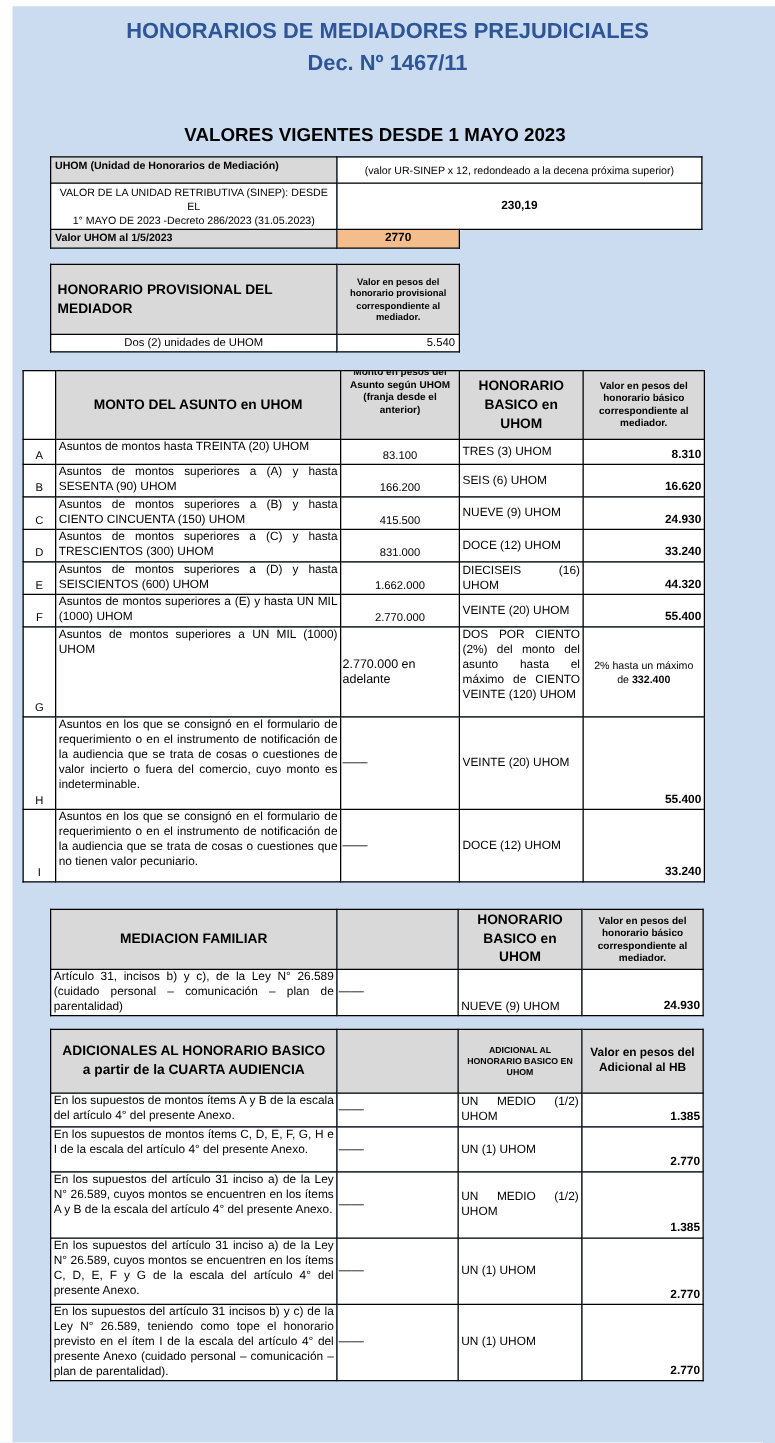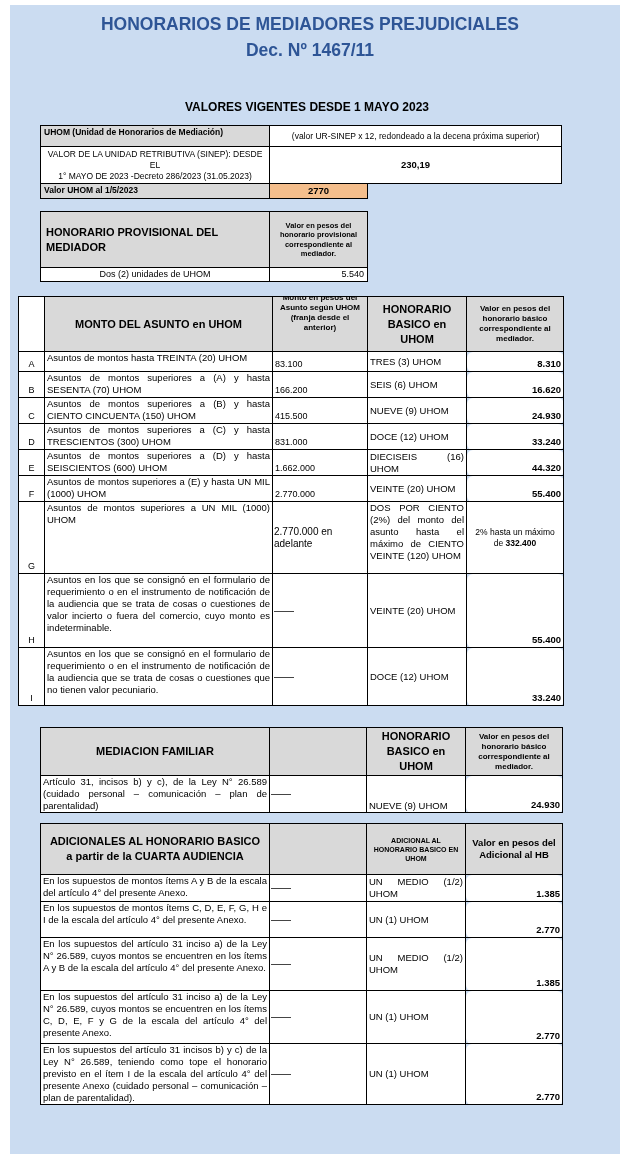--- a/index.html
+++ b/index.html
@@ -16,22 +16,22 @@
     position: absolute; left: 10px; top: 5px;
     width: 610px; height: 1149px;
     background: #CBDCF1;
   }
   .titleblock {
     position: absolute; left: 10px; top: 11px; width: 600px;
     text-align: center; color: #2E5596;
     font-weight: bold; font-size: 17.5px; line-height: 26px;
   }
   .subtitle {
-    position: absolute; left: 12px; top: 100px; width: 590px;
-    text-align: center; font-size: 12px; font-weight: bold; color:#000;
+    position: absolute; left: 5px; top: 100px; width: 590px;
+    text-align: center; font-size: 15px; font-weight: bold; color:#000;
   }
   table { border-collapse: collapse; table-layout: fixed; position: absolute; }
   td {
     border: 1px solid #000; background: #fff;
     padding: 1px 3px; vertical-align: top;
     font-size: 9.5px; line-height: 12px;
     overflow: hidden; word-wrap: break-word;
   }
   td.gray { background: #D9D9D9; }
   td.orange { background: #F4BE8C; }
@@ -42,26 +42,26 @@
   .rt  { text-align: right; }
   .pre { white-space: pre-line; }
   .f85 { font-size: 8.5px; line-height: 11px; }
   .f8  { font-size: 8px;   line-height: 10px; }
   .f75 { font-size: 7.5px; line-height: 9.5px; }
   .f7  { font-size: 7px;   line-height: 9px; }
   .f9  { font-size: 9px;   line-height: 11px; }
   .f11b{ font-size: 11px;  line-height: 15px; font-weight: bold; }
   td.letter { font-size: 9px; text-align: center; vertical-align: bottom; padding: 1px; }
   td.desc { text-align: justify; vertical-align: top; padding: 0 2px; font-size: 9.5px; line-height: 12px; }
-  td.amt { font-size: 9px; text-align: left; vertical-align: bottom; padding: 1px 2px; }
+  td.amt { font-size: 9px; text-align: center; vertical-align: bottom; padding: 1px 2px; }
   td.amtmid { font-size: 10px; vertical-align: middle; padding: 0 1px; }
   td.hon { vertical-align: middle; padding: 0 2px; text-align: justify; }
   td.hontop { vertical-align: top; }
   td.honbot { vertical-align: bottom; }
-  td.val { font-weight: bold; font-size: 9.5px; text-align: right; vertical-align: bottom; padding: 1px 2px; border-radius: 6px; }
+  td.val { font-weight: bold; font-size: 9.5px; text-align: right; vertical-align: bottom; padding: 1px 2px; }
   td.valmid { font-weight: normal; font-size: 8.5px; line-height: 11px; text-align: center; vertical-align: middle; margin-left: 36px; }
   .clipwrap { margin-top: -5px; }
   #t-uhom { left: 40px; top: 125px; width: 521px; }
   #t-prov { left: 40px; top: 211px; width: 327px; }
   #t-main { left: 18px; top: 296px; width: 545px; }
   #t-fam  { left: 40px; top: 727px; width: 522px; }
   #t-adic { left: 40px; top: 823px; width: 522px; }
 </style>
 </head>
 <body>
@@ -136,21 +136,21 @@
     </tr>
     <tr style="height:20px">
       <td class="letter">A</td>
       <td class="desc">Asuntos de montos hasta TREINTA (20) UHOM</td>
       <td class="amt">83.100</td>
       <td class="hon">TRES (3) UHOM</td>
       <td class="val">8.310</td>
     </tr>
     <tr style="height:26px">
       <td class="letter">B</td>
-      <td class="desc">Asuntos de montos superiores a (A) y hasta SESENTA (70) UHOM</td>
+      <td class="desc">Asuntos de montos superiores a (A) y hasta SESENTA (90) UHOM</td>
       <td class="amt">166.200</td>
       <td class="hon">SEIS (6) UHOM</td>
       <td class="val">16.620</td>
     </tr>
     <tr style="height:26px">
       <td class="letter">C</td>
       <td class="desc">Asuntos de montos superiores a (B) y hasta CIENTO CINCUENTA (150) UHOM</td>
       <td class="amt">415.500</td>
       <td class="hon">NUEVE (9) UHOM</td>
       <td class="val">24.930</td>

